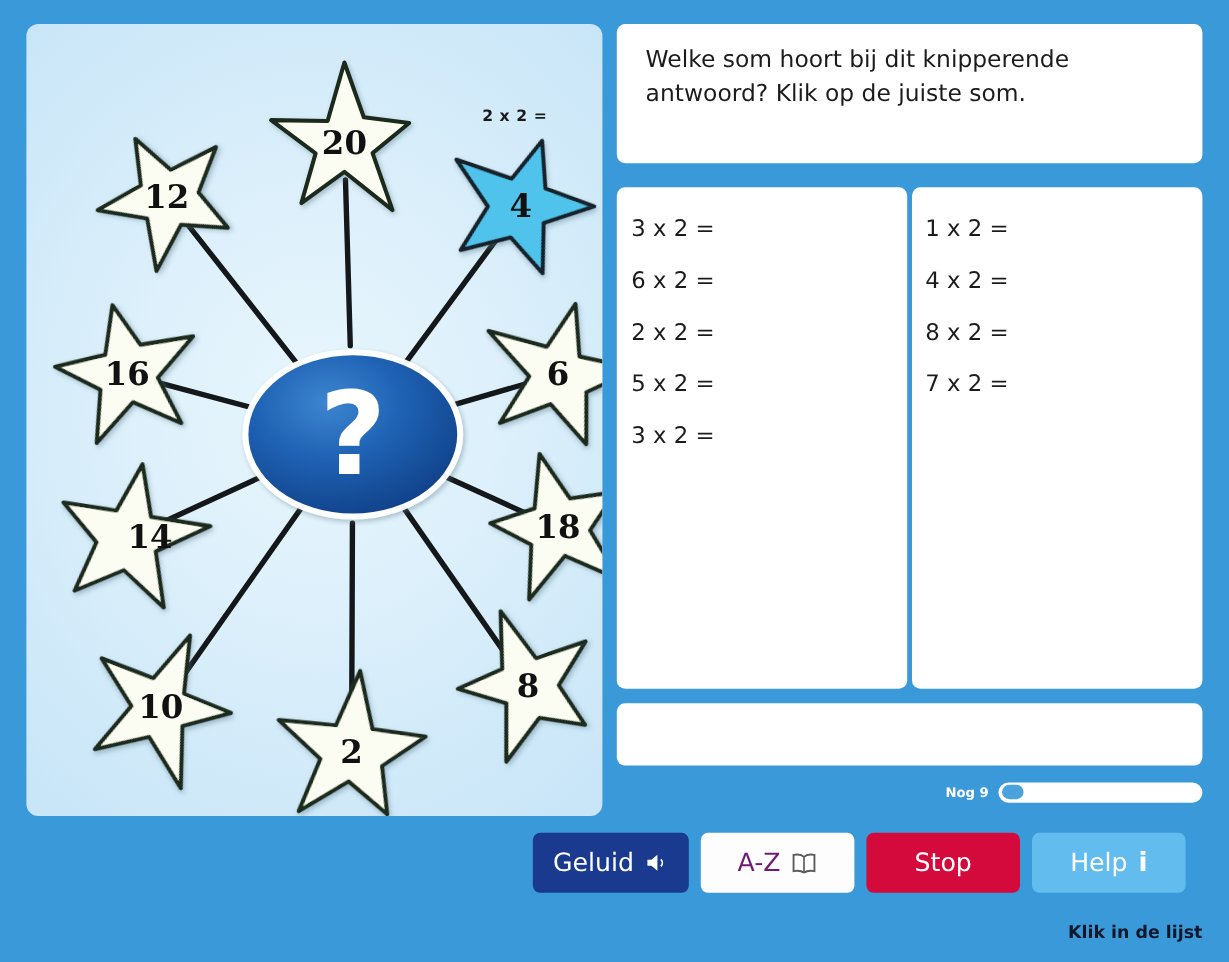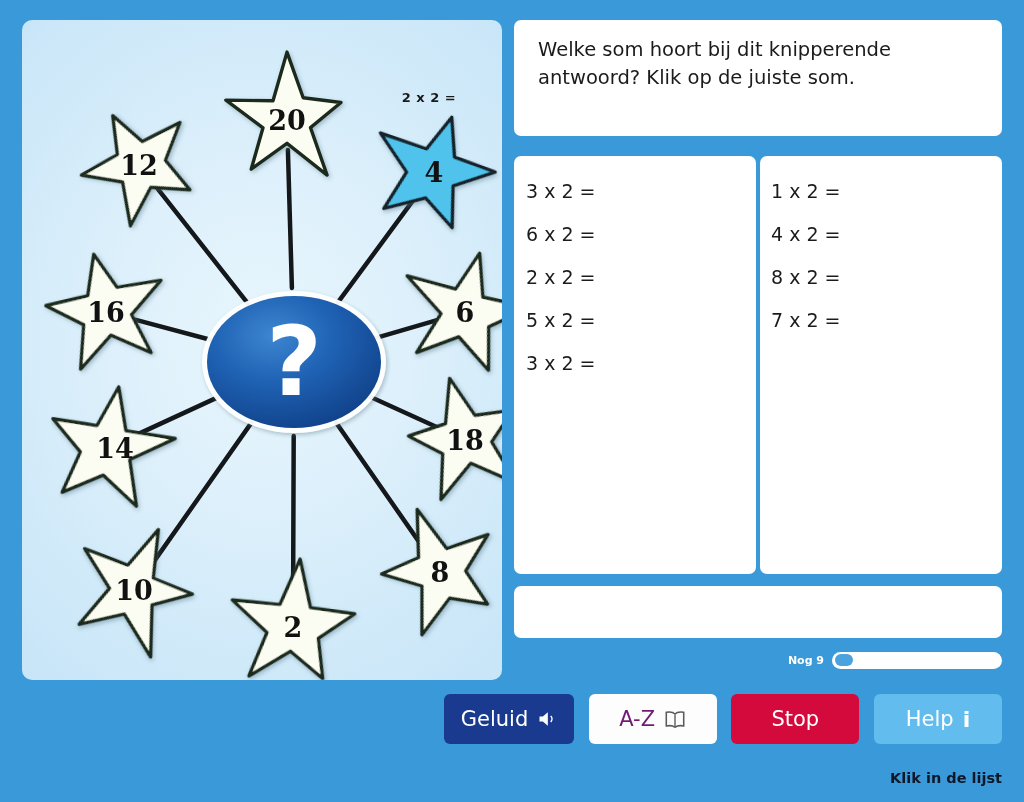--- a/index.html
+++ b/index.html
@@ -88,21 +88,21 @@
   #progress-handle {
     position: absolute; left: 3px; top: 2.5px;
     width: 18px; height: 12px;
     background: #4ba3dd; border-radius: 7px;
   }
 
   
   #button-bar {
     position: absolute; left: 444px; top: 694px;
     width: 558px; height: 50px;
-    display: flex; align-items: center; gap: 10px; justify-content: space-between;
+    display: flex; align-items: center; gap: 10px;
   }
   .btn {
     height: 50px; border: none; border-radius: 6px;
     display: flex; align-items: center; justify-content: center; gap: 9px;
     font-size: 21px; cursor: pointer; padding: 0 17px;
     font-family: "DejaVu Sans", "Liberation Sans", sans-serif;
   }
   #btn-geluid { background: #1a3a8f; color: #fff; width: 130px; }
   #btn-az     { background: #fdfdfd; color: #701a75; width: 128px; }
   #btn-help   { background: #62bdee; color: #fff; width: 128px; }
@@ -178,21 +178,21 @@
       <ellipse cx="272" cy="342" rx="87" ry="66" fill="url(#sphereGrad)"></ellipse>
       <text id="center-symbol" x="272" y="342" text-anchor="middle" dominant-baseline="central" font-family="DejaVu Sans, Liberation Sans, sans-serif" font-size="96" font-weight="700" fill="#ffffff">?</text>
     </g>
   </svg>
   <div id="star-labels">
       <div class="star-num" style="left: 265px; top: 100px;">20</div>
       <div class="star-num" style="left: 117px; top: 145px;">12</div>
       <div class="star-num" style="left: 412px; top: 152px;">4</div>
       <div class="star-num" style="left: 84px; top: 292px;">16</div>
       <div class="star-num" style="left: 443px; top: 292px;">6</div>
-      <div class="star-num" style="left: 93px; top: 428px;">14</div>
+      <div class="star-num" style="left: 103px; top: 428px;">14</div>
       <div class="star-num" style="left: 443px; top: 420px;">18</div>
       <div class="star-num" style="left: 112px; top: 570px;">10</div>
       <div class="star-num" style="left: 418px; top: 552px;">8</div>
       <div class="star-num" style="left: 271px; top: 607px;">2</div>
     </div>
   <div class="float-label" id="float-label" style="left: 407px; top: 77px;">2 x 2 =</div>
 </div>
 
 <div id="right-col">
 

